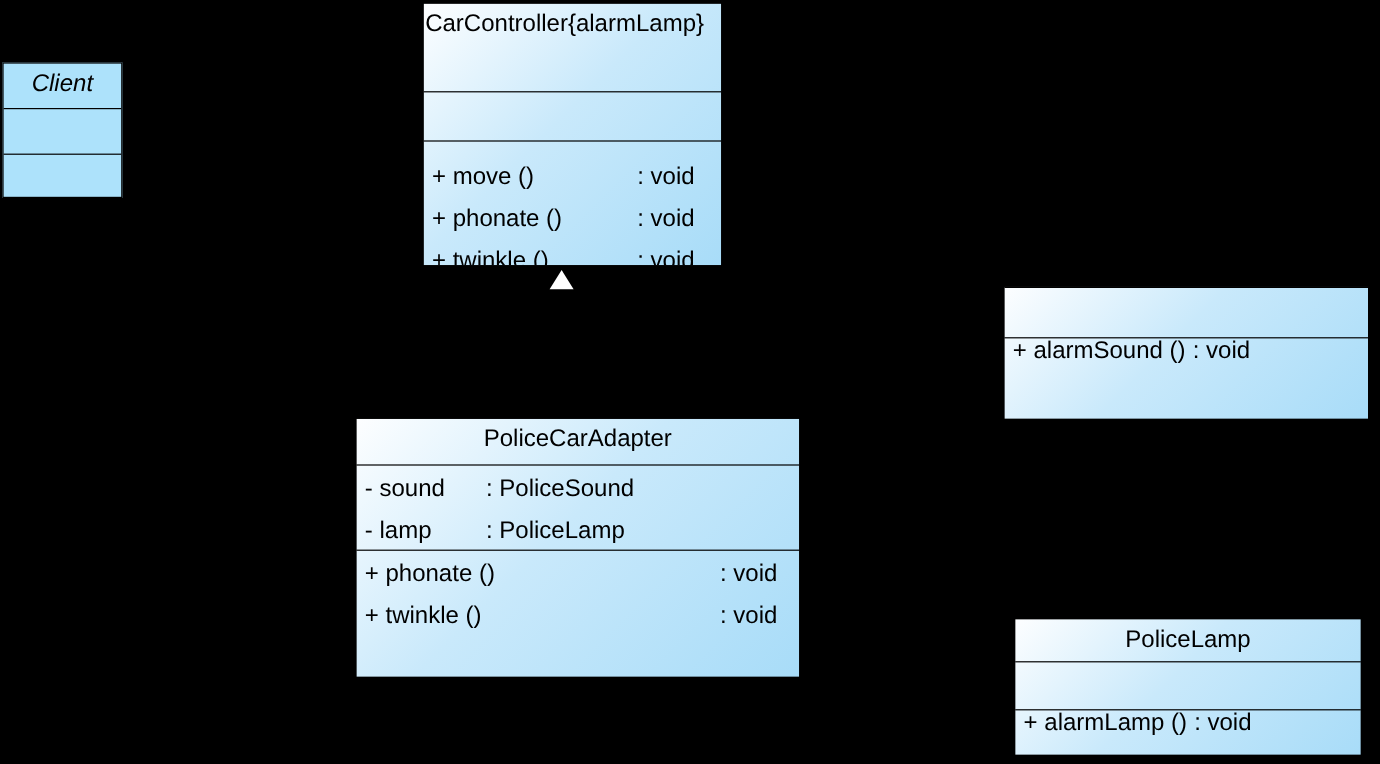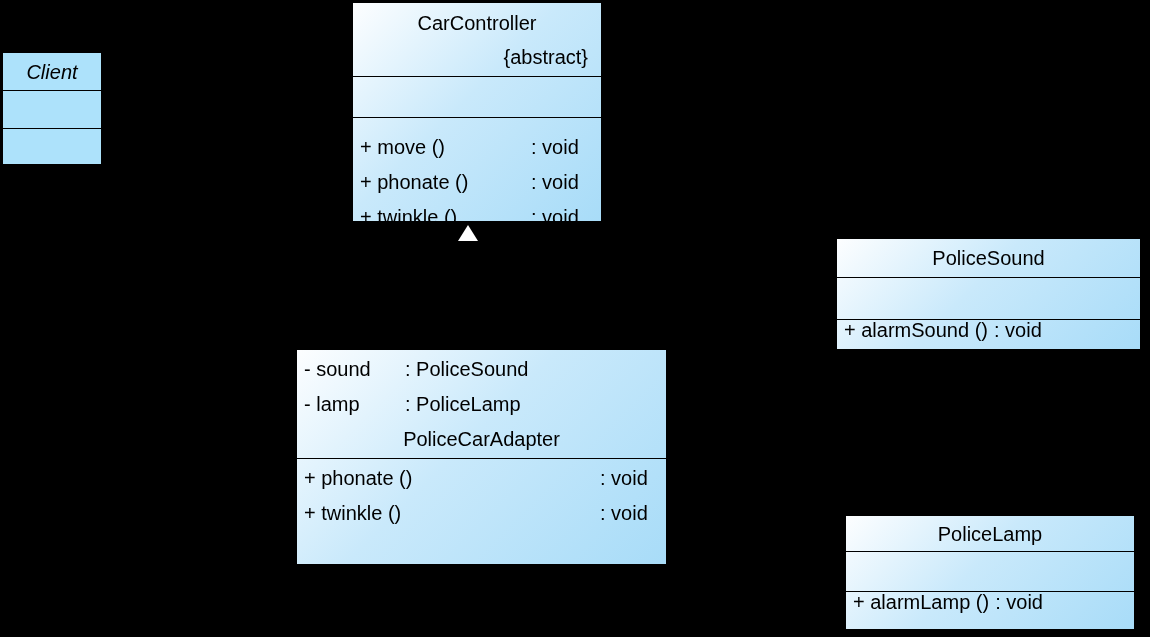--- a/index.html
+++ b/index.html
@@ -33,21 +33,21 @@
   .compartment {
     box-sizing: border-box;
     border-top: 1px solid #000000;
     overflow: hidden;
   }
   .compartment.first {
     border-top: none;
   }
   .title-compartment {
     display: flex;
-    flex-direction: column;
+    flex-direction: row;
     justify-content: center;
   }
   .title-name {
     text-align: center;
     line-height: 34px;
   }
   .title-stereotype {
     text-align: right;
     padding-right: 13px;
     line-height: 34px;
@@ -91,21 +91,21 @@
     <div class="compartment first title-compartment" style="height:37px;">
       <div class="title-name">Client</div>
     </div>
     <div class="compartment" style="height:38px;"></div>
     <div class="compartment fill"></div>
   </div>
 
   <div class="uml-box" style="left:352px; top:2px; width:250px; height:220px;">
     <div class="compartment first title-compartment" style="height:73px;">
       <div class="title-name">CarController</div>
-      <div class="title-stereotype">{abstract}</div>
+      <div class="title-stereotype">{alarmLamp}</div>
     </div>
     <div class="compartment" style="height:41px;"></div>
     <div class="compartment fill" style="padding-top:11px;">
       <div class="row m-row">
         <span class="cc-sig">+ move ()</span>
         <span>: void</span>
       </div>
       <div class="row m-row">
         <span class="cc-sig">+ phonate ()</span>
         <span>: void</span>
@@ -113,45 +113,42 @@
       <div class="row m-row">
         <span class="cc-sig">+ twinkle ()</span>
         <span>: void</span>
       </div>
     </div>
   </div>
 
   <div class="generalization-arrowhead" style="left:458px; top:225px;"></div>
 
   <div class="uml-box" style="left:836px; top:238px; width:305px; height:112px;">
-    <div class="compartment first title-compartment" style="height:38px;">
-      <div class="title-name">PoliceSound</div>
-    </div>
     <div class="compartment" style="height:42px;"></div>
     <div class="compartment fill single-row-compartment">
       <div class="row">
         <span class="inline-sig">+ alarmSound ()</span>
         <span>: void</span>
       </div>
     </div>
   </div>
 
   <div class="uml-box" style="left:296px; top:348px; width:371px; height:217px;">
+    <div class="compartment first title-compartment" style="height:38px;">
+      <div class="title-name">PoliceCarAdapter</div>
+    </div>
     <div class="compartment" style="height:71px; padding-top:1px;">
       <div class="row a-row">
         <span class="pca-name">- sound</span>
         <span>: PoliceSound</span>
       </div>
       <div class="row a-row">
         <span class="pca-name">- lamp</span>
         <span>: PoliceLamp</span>
       </div>
-    </div>
-    <div class="compartment first title-compartment" style="height:38px;">
-      <div class="title-name">PoliceCarAdapter</div>
     </div>
     <div class="compartment fill" style="padding-top:1px;">
       <div class="row m-row">
         <span class="pca-sig">+ phonate ()</span>
         <span>: void</span>
       </div>
       <div class="row m-row">
         <span class="pca-sig">+ twinkle ()</span>
         <span>: void</span>
       </div>

